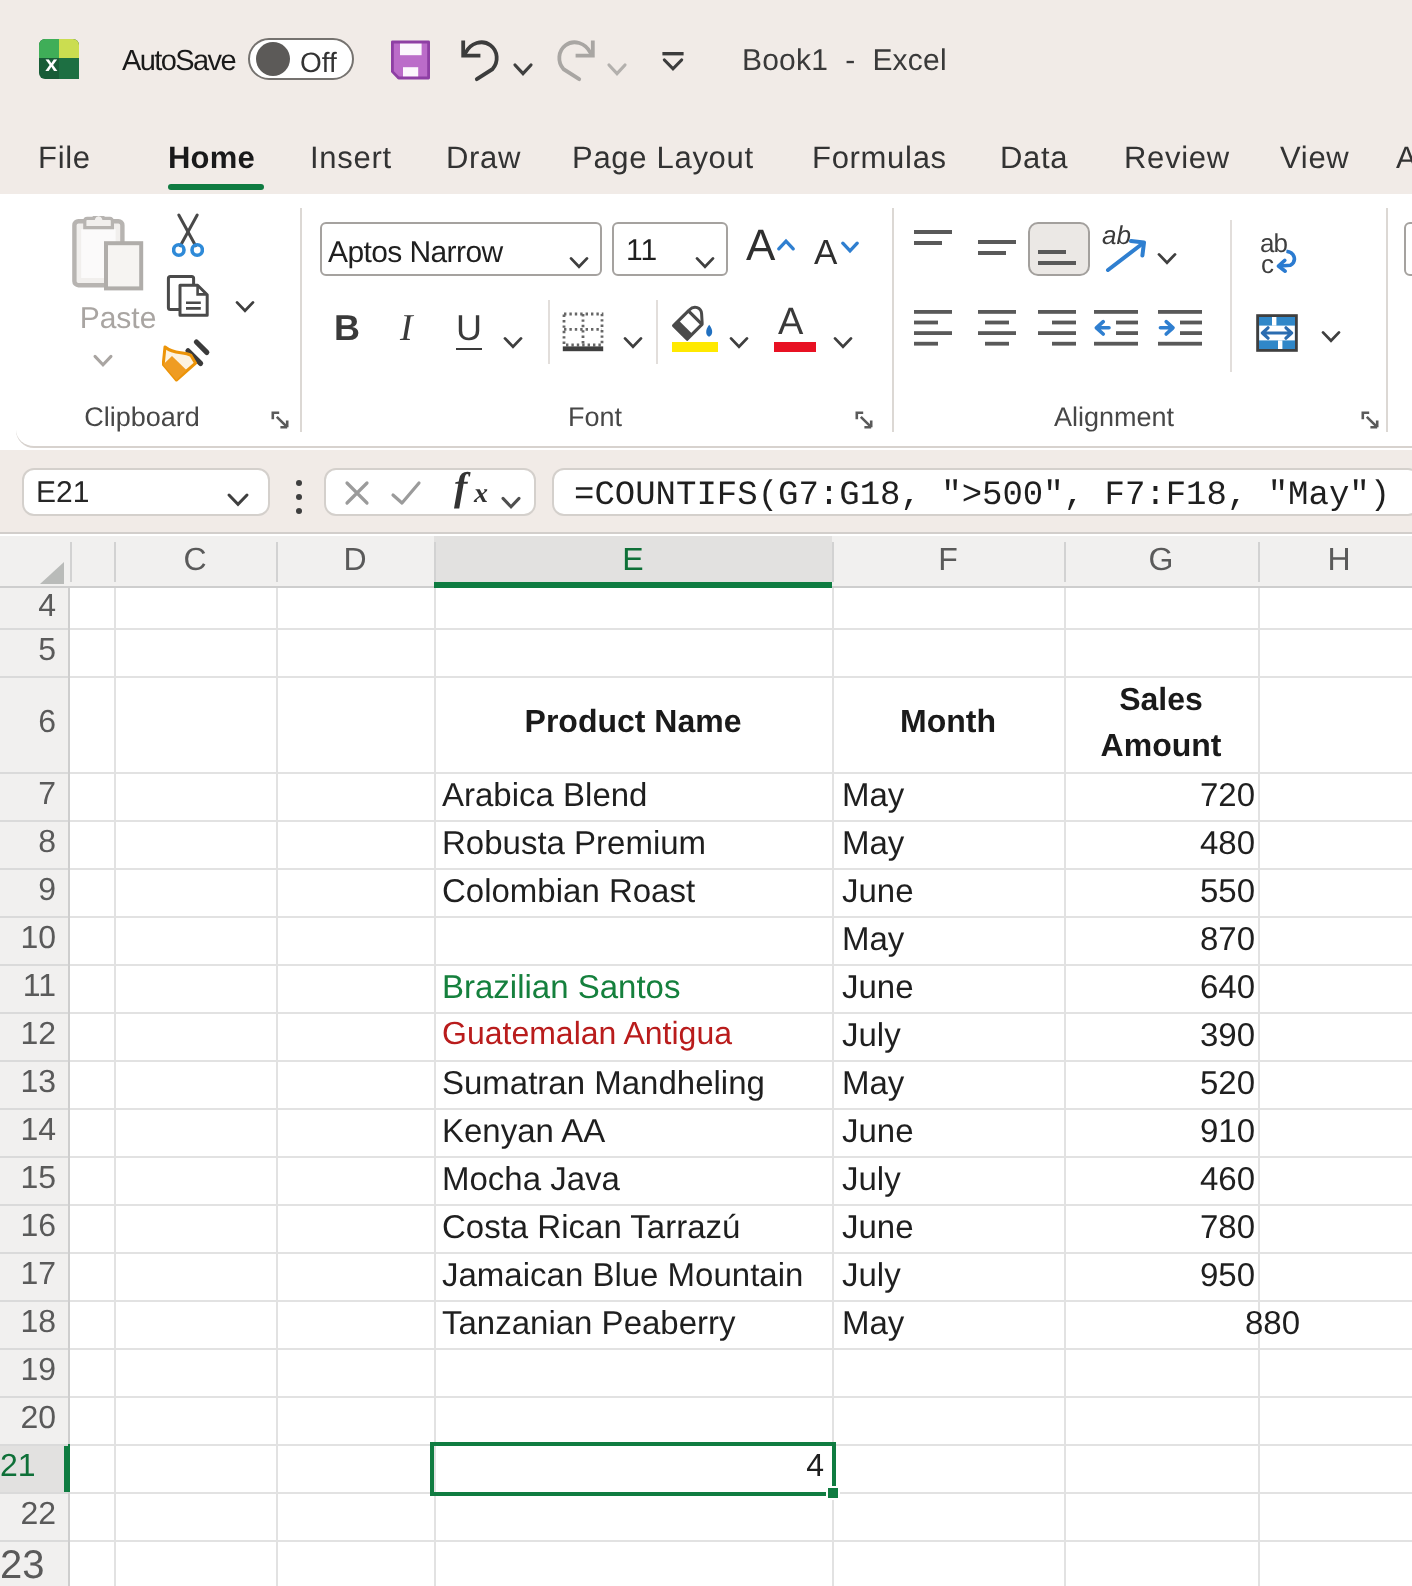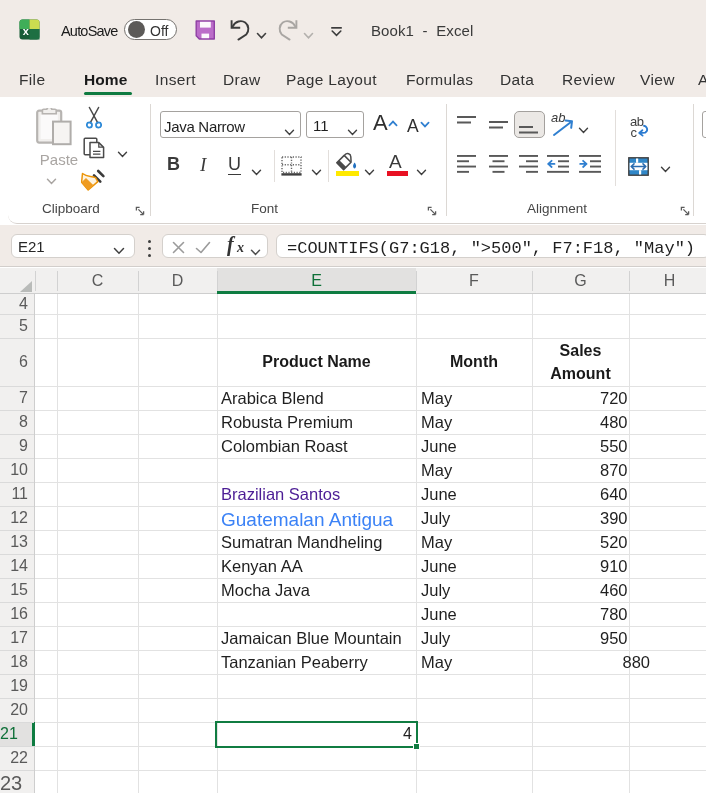--- a/index.html
+++ b/index.html
@@ -91,21 +91,21 @@
 <path d="M1.5 4.5 C 6.5 8.6 10.5 6.4 14.5 8.7 L16.8 12.6 L7.2 21 L0.6 13.2 Z" fill="#fdf3e0" stroke="#ec9408" stroke-width="1.5" stroke-linejoin="round"></path>
 <path d="M0.6 13.2 L5 9 L12.2 16 L7.2 21 Z" fill="#ef9c22"></path>
 </svg></div>
 <div class="abs" style="left:31px;top:201px;width:80px;text-align:center;font-size:13.5px;color:#474747">Clipboard</div>
 <div class="abs" style="left:135px;top:203px;width:11px;height:11px"><svg width="11" height="11" viewBox="0 0 11 11">
 <path d="M1.4 4.6 V1.4 H4.6" fill="none" stroke="#5a5a5a" stroke-width="1.3"></path>
 <path d="M3.4 3.4 L8.6 8.6 M8.6 8.6 V5.2 M8.6 8.6 H5.2" fill="none" stroke="#5a5a5a" stroke-width="1.3"></path>
 </svg></div>
 <div class="abs" style="left:150px;top:104px;width:1px;height:112px;background:#dcd8d4"></div>
 <div class="abs" style="left:160px;top:111px;width:141px;height:27px;background:#fff;border:1px solid #a5a29f;border-radius:3px"></div>
-<div class="abs" style="left:164px;top:118px;font-size:15px;letter-spacing:-0.3px;color:#1f1f1f">Java Narrow</div>
+<div class="abs" style="left:164px;top:118px;font-size:15px;letter-spacing:-0.3px;color:#1f1f1f">Aptos Narrow</div>
 <div class="abs" style="left:284px;top:123px"><svg width="11" height="8" viewBox="0 0 11 8">
         <path d="M1.5 1.2 L5.5 5.4 L9.5 1.2" fill="none" stroke="#3f3f3f" stroke-width="1.4" stroke-linecap="round"></path>
       </svg></div>
 <div class="abs" style="left:306px;top:111px;width:58px;height:27px;background:#fff;border:1px solid #a5a29f;border-radius:3px"></div>
 <div class="abs" style="left:313px;top:117px;font-size:15px;color:#1f1f1f">11</div>
 <div class="abs" style="left:347px;top:123px"><svg width="11" height="8" viewBox="0 0 11 8">
         <path d="M1.5 1.2 L5.5 5.4 L9.5 1.2" fill="none" stroke="#3f3f3f" stroke-width="1.4" stroke-linecap="round"></path>
       </svg></div>
 <div class="abs" style="left:373px;top:110px;font-size:22px;color:#2f2f2f">A</div>
 <div class="abs" style="left:388px;top:113px"><svg width="10" height="7" viewBox="0 0 10 7">
@@ -139,21 +139,21 @@
 </svg></div>
 <div class="abs" style="left:335.5px;top:171.3px;width:23.5px;height:5.2px;background:#ffe900"></div>
 <div class="abs" style="left:364px;top:163px"><svg width="11" height="8" viewBox="0 0 11 8">
         <path d="M1.5 1.2 L5.5 5.4 L9.5 1.2" fill="none" stroke="#3f3f3f" stroke-width="1.4" stroke-linecap="round"></path>
       </svg></div>
 <div class="abs" style="left:389px;top:151px;font-size:19px;color:#3a3a3a">A</div>
 <div class="abs" style="left:386.5px;top:171.3px;width:21px;height:5.2px;background:#e81123"></div>
 <div class="abs" style="left:416px;top:163px"><svg width="11" height="8" viewBox="0 0 11 8">
         <path d="M1.5 1.2 L5.5 5.4 L9.5 1.2" fill="none" stroke="#3f3f3f" stroke-width="1.4" stroke-linecap="round"></path>
       </svg></div>
-<div class="abs" style="left:251px;top:201px;width:60px;text-align:left;font-size:13.5px;color:#474747">Font</div>
+<div class="abs" style="left:251px;top:201px;width:60px;text-align:right;font-size:13.5px;color:#474747">Font</div>
 <div class="abs" style="left:427px;top:203px;width:11px;height:11px"><svg width="11" height="11" viewBox="0 0 11 11">
 <path d="M1.4 4.6 V1.4 H4.6" fill="none" stroke="#5a5a5a" stroke-width="1.3"></path>
 <path d="M3.4 3.4 L8.6 8.6 M8.6 8.6 V5.2 M8.6 8.6 H5.2" fill="none" stroke="#5a5a5a" stroke-width="1.3"></path>
 </svg></div>
 <div class="abs" style="left:446px;top:104px;width:1px;height:112px;background:#dcd8d4"></div>
 <div class="abs" style="left:457px;top:114px;width:20px;height:12px"><svg width="20" height="12" viewBox="0 0 20 12">
         <rect x="0" y="0" width="19" height="2" fill="#595959"></rect>
         <rect x="0" y="5.5" width="14" height="2" fill="#595959"></rect>
       </svg></div>
 <div class="abs" style="left:489px;top:119px;width:20px;height:12px"><svg width="20" height="12" viewBox="0 0 20 12">
@@ -346,35 +346,36 @@
 <div class="abs" style="left:421px;top:388.5px;font-size:16.5px;color:#1f1f1f">May</div>
 <div class="abs" style="left:532px;top:388.5px;width:95.5px;text-align:right;font-size:16.5px;color:#1f1f1f">720</div>
 <div class="abs" style="left:221px;top:412.5px;font-size:16.5px;color:#1f1f1f;white-space:nowrap">Robusta Premium</div>
 <div class="abs" style="left:421px;top:412.5px;font-size:16.5px;color:#1f1f1f">May</div>
 <div class="abs" style="left:532px;top:412.5px;width:95.5px;text-align:right;font-size:16.5px;color:#1f1f1f">480</div>
 <div class="abs" style="left:221px;top:436.5px;font-size:16.5px;color:#1f1f1f;white-space:nowrap">Colombian Roast</div>
 <div class="abs" style="left:421px;top:436.5px;font-size:16.5px;color:#1f1f1f">June</div>
 <div class="abs" style="left:532px;top:436.5px;width:95.5px;text-align:right;font-size:16.5px;color:#1f1f1f">550</div>
 <div class="abs" style="left:421px;top:460.5px;font-size:16.5px;color:#1f1f1f">May</div>
 <div class="abs" style="left:532px;top:460.5px;width:95.5px;text-align:right;font-size:16.5px;color:#1f1f1f">870</div>
-<div class="abs" style="left:221px;top:484.5px;font-size:16.5px;color:#4c1d95;white-space:nowrap">Brazilian Santos</div>
+<div class="abs" style="left:221px;top:484.5px;font-size:16.5px;color:#15803d;white-space:nowrap">Brazilian Santos</div>
 <div class="abs" style="left:421px;top:484.5px;font-size:16.5px;color:#1f1f1f">June</div>
 <div class="abs" style="left:532px;top:484.5px;width:95.5px;text-align:right;font-size:16.5px;color:#1f1f1f">640</div>
-<div class="abs" style="left:221px;top:508.5px;font-size:19px;color:#3b82f6;white-space:nowrap">Guatemalan Antigua</div>
+<div class="abs" style="left:221px;top:508.5px;font-size:16px;color:#b91c1c;white-space:nowrap">Guatemalan Antigua</div>
 <div class="abs" style="left:421px;top:508.5px;font-size:16.5px;color:#1f1f1f">July</div>
 <div class="abs" style="left:532px;top:508.5px;width:95.5px;text-align:right;font-size:16.5px;color:#1f1f1f">390</div>
 <div class="abs" style="left:221px;top:532.5px;font-size:16.5px;color:#1f1f1f;white-space:nowrap">Sumatran Mandheling</div>
 <div class="abs" style="left:421px;top:532.5px;font-size:16.5px;color:#1f1f1f">May</div>
 <div class="abs" style="left:532px;top:532.5px;width:95.5px;text-align:right;font-size:16.5px;color:#1f1f1f">520</div>
 <div class="abs" style="left:221px;top:556.5px;font-size:16.5px;color:#1f1f1f;white-space:nowrap">Kenyan AA</div>
 <div class="abs" style="left:421px;top:556.5px;font-size:16.5px;color:#1f1f1f">June</div>
 <div class="abs" style="left:532px;top:556.5px;width:95.5px;text-align:right;font-size:16.5px;color:#1f1f1f">910</div>
 <div class="abs" style="left:221px;top:580.5px;font-size:16.5px;color:#1f1f1f;white-space:nowrap">Mocha Java</div>
 <div class="abs" style="left:421px;top:580.5px;font-size:16.5px;color:#1f1f1f">July</div>
 <div class="abs" style="left:532px;top:580.5px;width:95.5px;text-align:right;font-size:16.5px;color:#1f1f1f">460</div>
+<div class="abs" style="left:221px;top:604.5px;font-size:16.5px;color:#1f1f1f;white-space:nowrap">Costa Rican Tarrazú</div>
 <div class="abs" style="left:421px;top:604.5px;font-size:16.5px;color:#1f1f1f">June</div>
 <div class="abs" style="left:532px;top:604.5px;width:95.5px;text-align:right;font-size:16.5px;color:#1f1f1f">780</div>
 <div class="abs" style="left:221px;top:628.5px;font-size:16.5px;color:#1f1f1f;white-space:nowrap">Jamaican Blue Mountain</div>
 <div class="abs" style="left:421px;top:628.5px;font-size:16.5px;color:#1f1f1f">July</div>
 <div class="abs" style="left:532px;top:628.5px;width:95.5px;text-align:right;font-size:16.5px;color:#1f1f1f">950</div>
 <div class="abs" style="left:221px;top:652.5px;font-size:16.5px;color:#1f1f1f;white-space:nowrap">Tanzanian Peaberry</div>
 <div class="abs" style="left:421px;top:652.5px;font-size:16.5px;color:#1f1f1f">May</div>
 <div class="abs" style="left:532px;top:652.5px;width:118px;text-align:right;font-size:16.5px;color:#1f1f1f">880</div>
 <div class="abs" style="left:215px;top:721px;width:203px;height:27px;border:2.3px solid #107c41;background:transparent"></div>
 <div class="abs" style="left:300px;top:724.5px;width:112px;text-align:right;font-size:16px;color:#1f1f1f">4</div>

